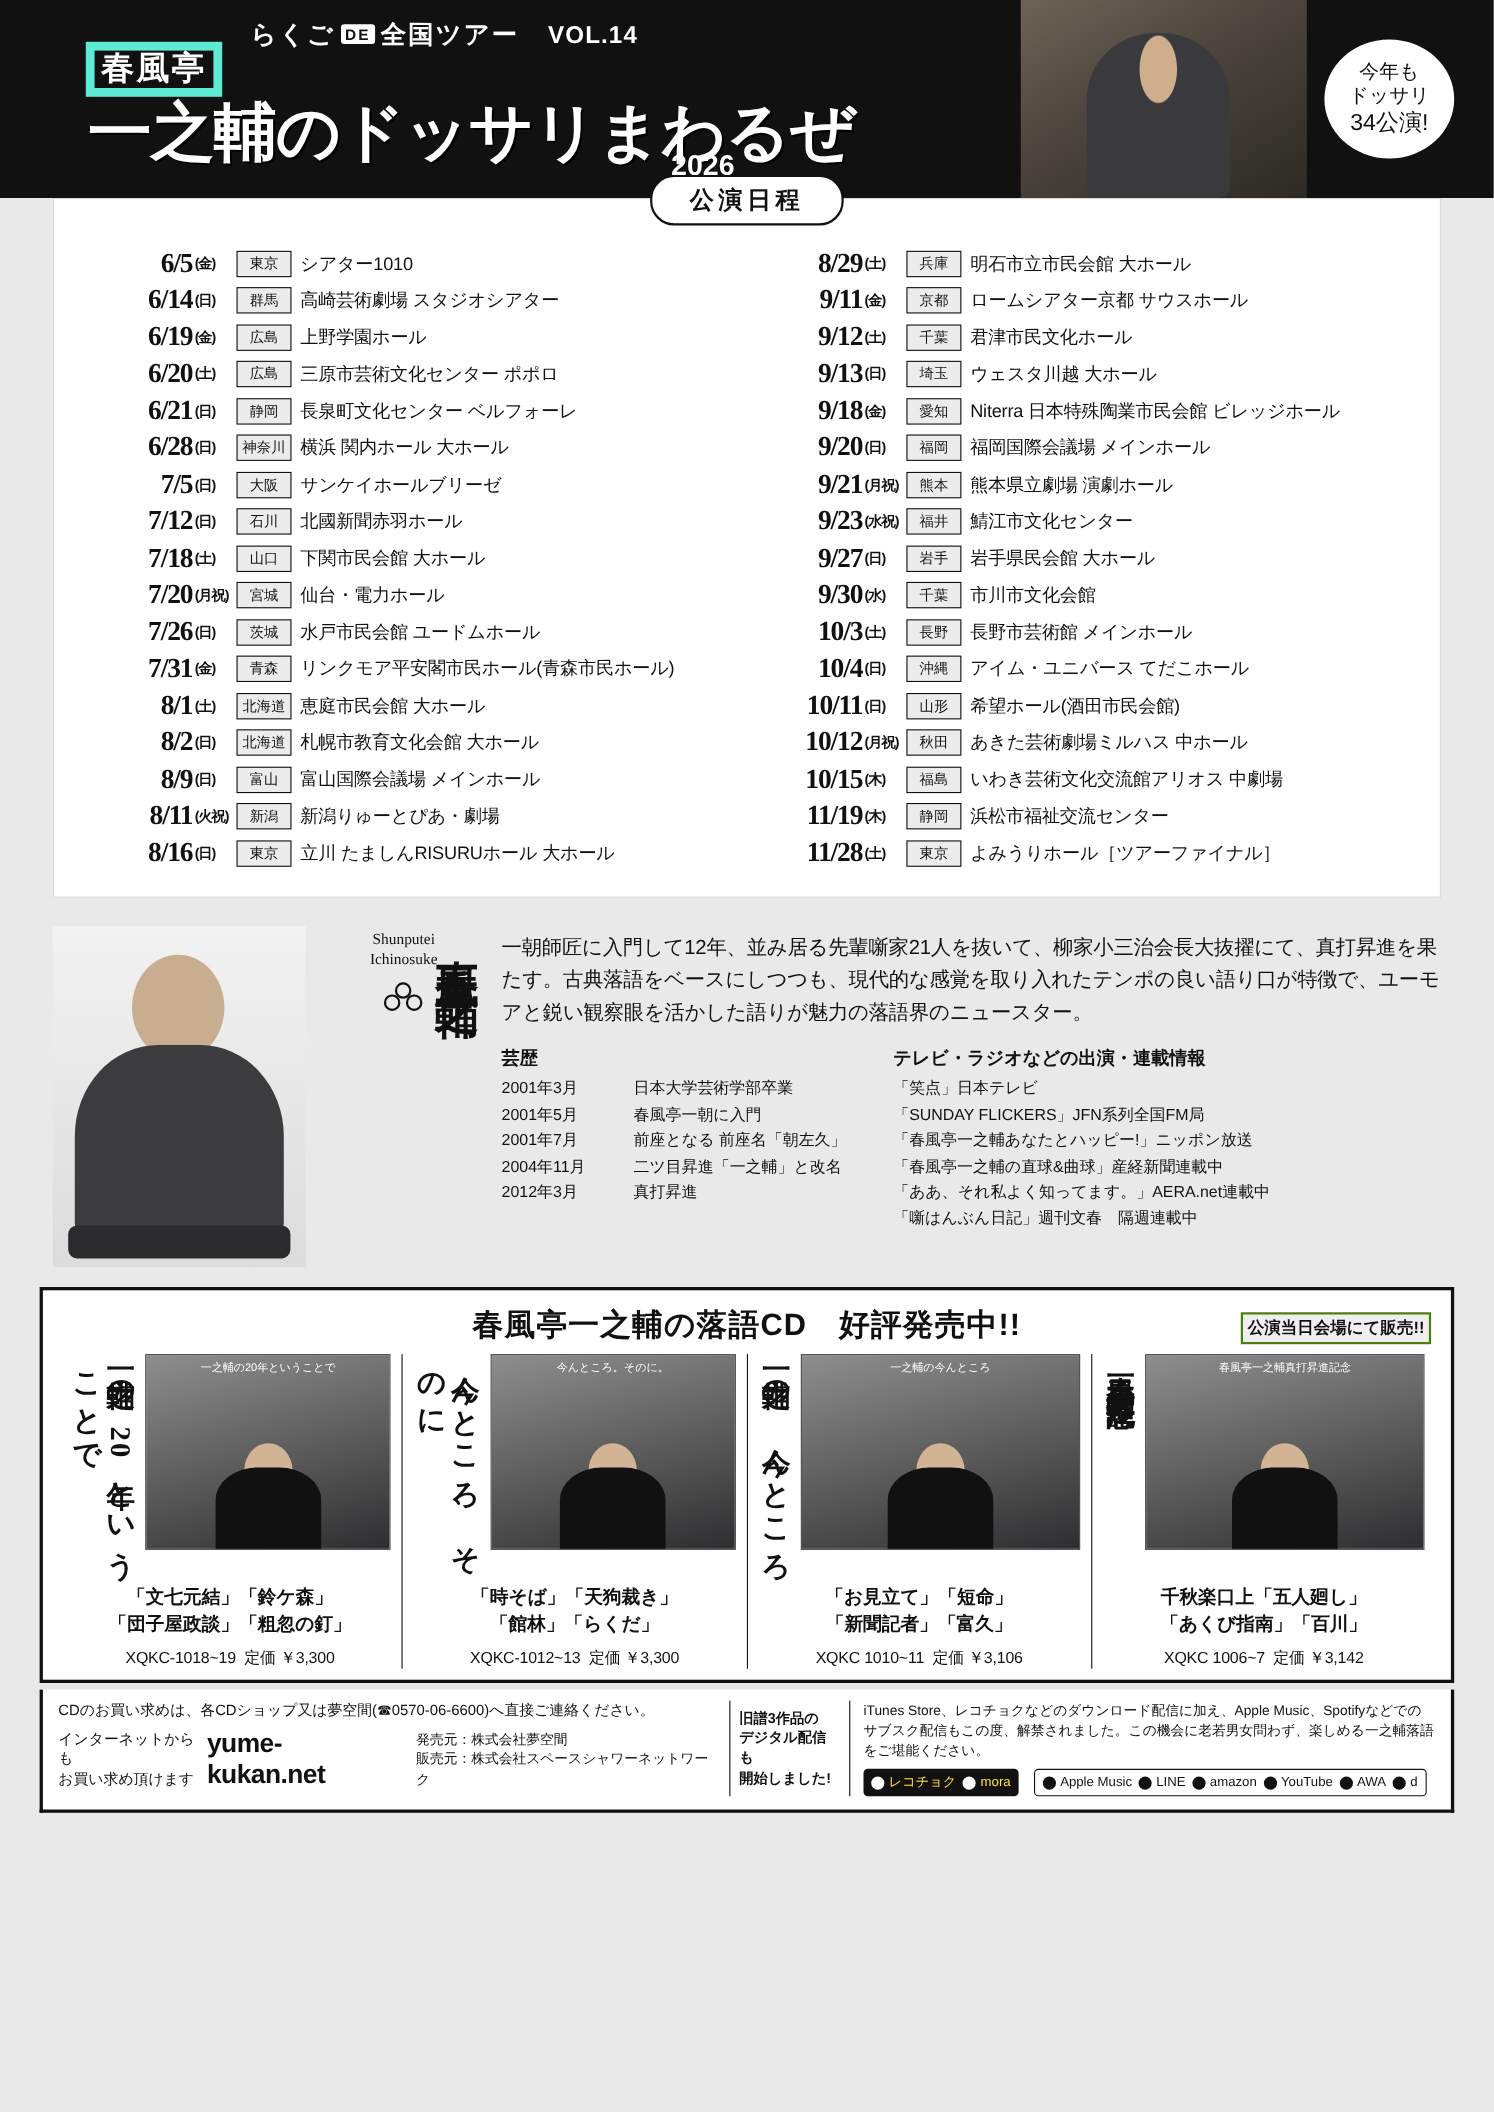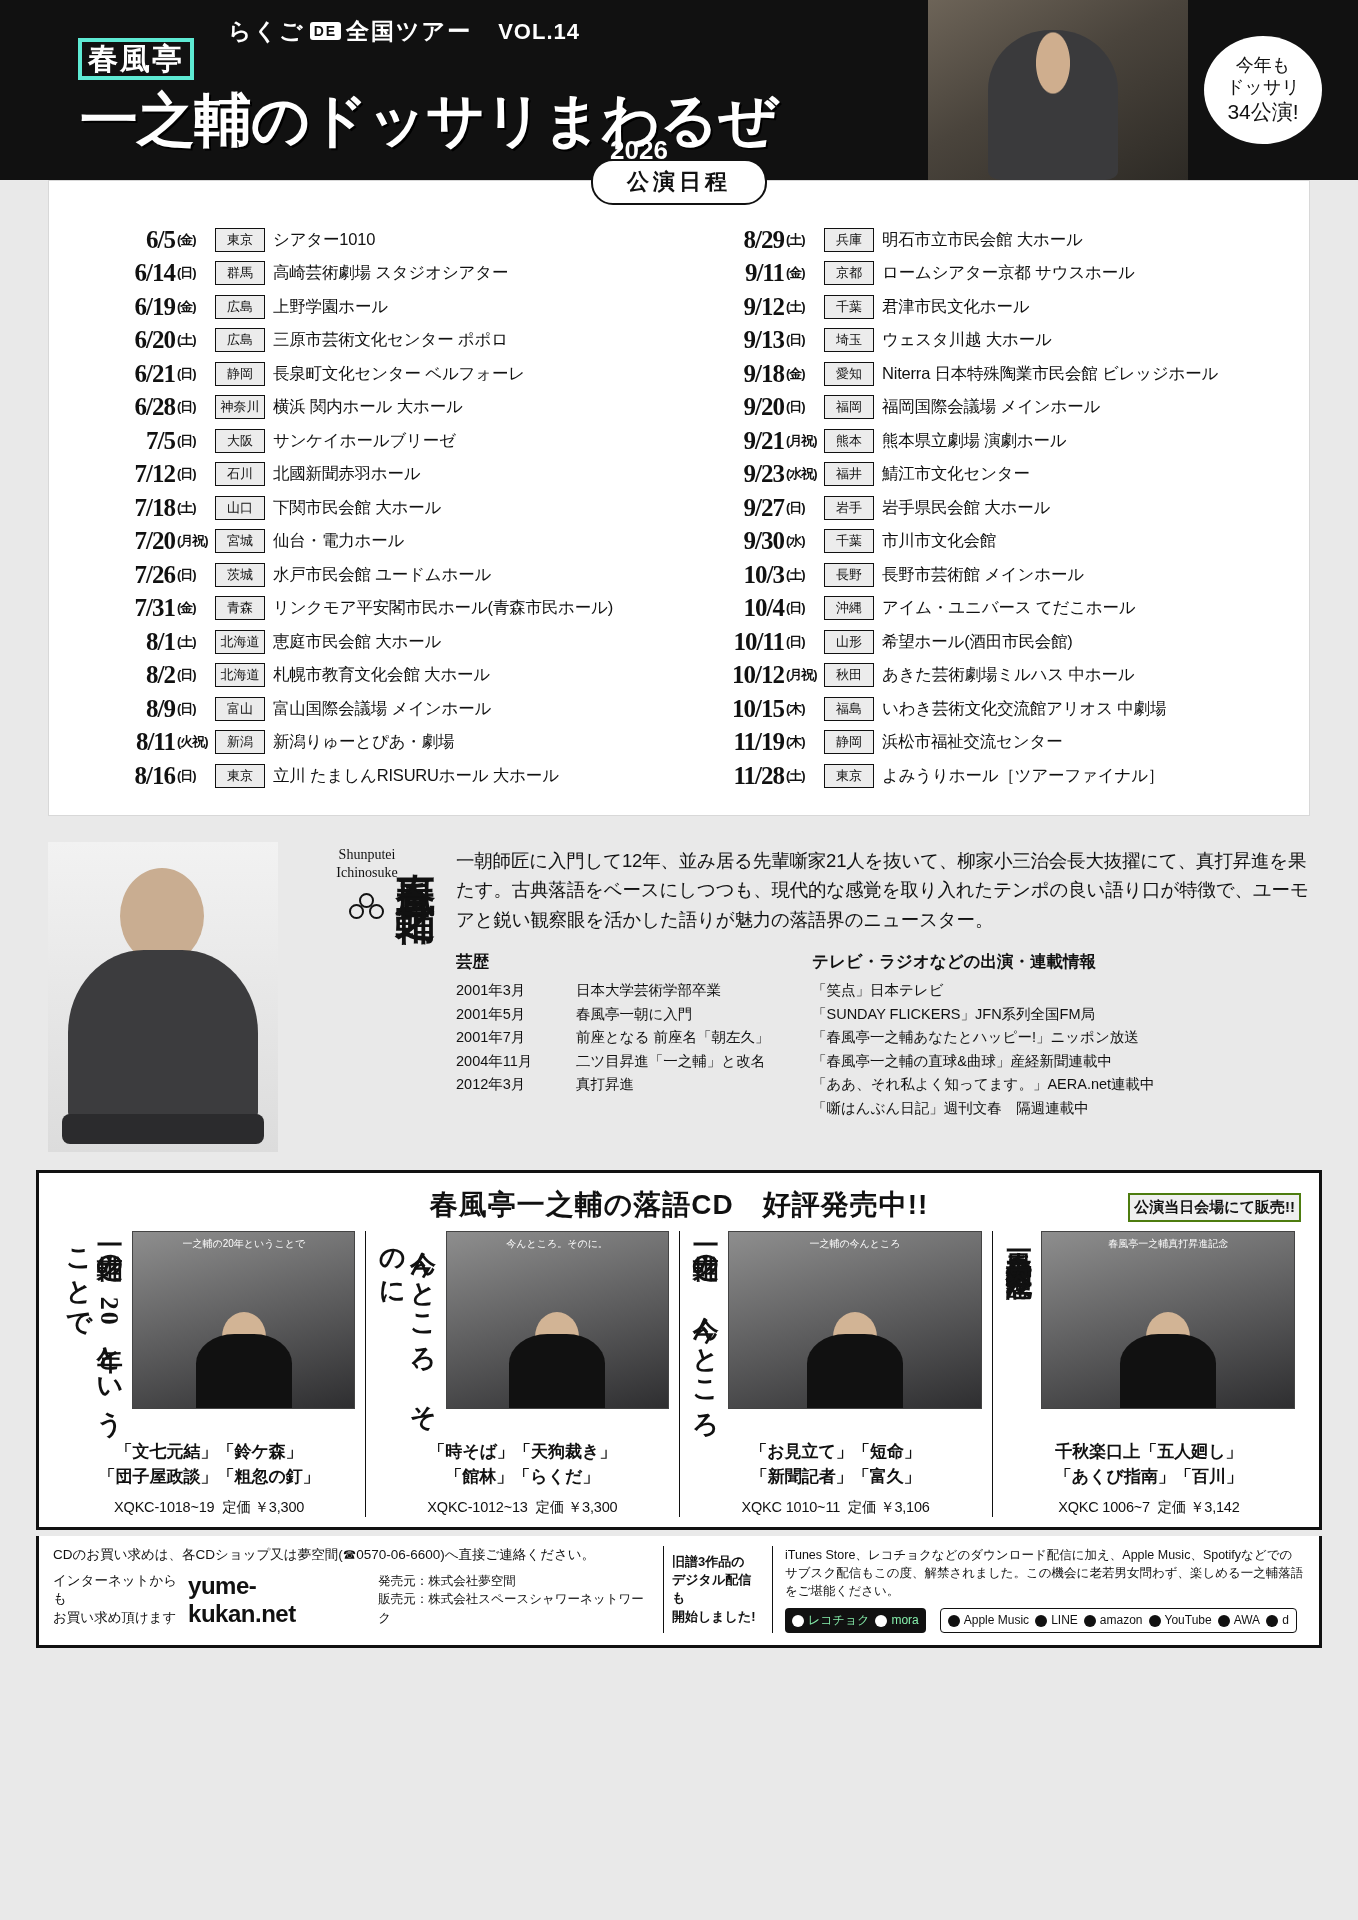--- a/index.html
+++ b/index.html
@@ -35,21 +35,21 @@
     white-space:nowrap;
   }
   .header .tourline .de {
     display:inline-block; background:#fff; color:#111; font-size:14px;
     padding:1px 4px; border-radius:3px; margin:0 5px; vertical-align:3px;
   }
   .header .vol { margin-left:26px; font-size:22px; letter-spacing:1px;}
   .header .name-sm {
     position:absolute; left:78px; top:38px; color:#fff;
     font-size:30px; font-weight:bold; letter-spacing:2px;
-    border:4px solid #5eead4; padding:2px 6px; line-height:1;
+    border:8px solid #5eead4; padding:2px 6px; line-height:1;
   }
   .header .title-main {
     position:absolute; left:80px; top:82px; color:#fff;
     font-size:58px; font-weight:bold; letter-spacing:-1px; white-space:nowrap;
     text-shadow:2px 2px 0 #000;
   }
   .header .title-year {
     position:absolute; left:610px; top:135px; color:#fff; font-size:26px; font-weight:bold;
   }
   .header .badge {
@@ -197,21 +197,21 @@
   .foot-left .l2 .small { line-height:1.35; }
   .foot-left .url { font-size:24px; font-weight:bold; letter-spacing:-0.5px;}
   .foot-left .sellers { font-size:12.5px; line-height:1.45; margin-left:18px;}
   .foot-mid {
     flex:0 0 110px; border-left:1px solid #111; border-right:1px solid #111;
     padding:0 8px; font-size:13px; line-height:1.4; display:flex; align-items:center;
     font-weight:bold;
   }
   .foot-right { flex:0 0 520px; font-size:12.5px; line-height:1.45; }
   .svc-row { display:flex; gap:14px; margin-top:8px; }
-  .svc-group { display:flex; gap:6px; align-items:center; background:#111; color:#86efac;
+  .svc-group { display:flex; gap:6px; align-items:center; background:#111; color:#fde047;
     border-radius:4px; padding:3px 7px; font-size:12px; }
   .svc-group.light { background:#fff; color:#111; border:1px solid #111; }
   .chip { display:inline-flex; align-items:center; gap:4px; }
   .dot { width:12px; height:12px; border-radius:50%; background:#fff; display:inline-block;}
   .dot.dark { background:#111; }
 </style>
 </head>
 <body>
 
 <div class="header">

